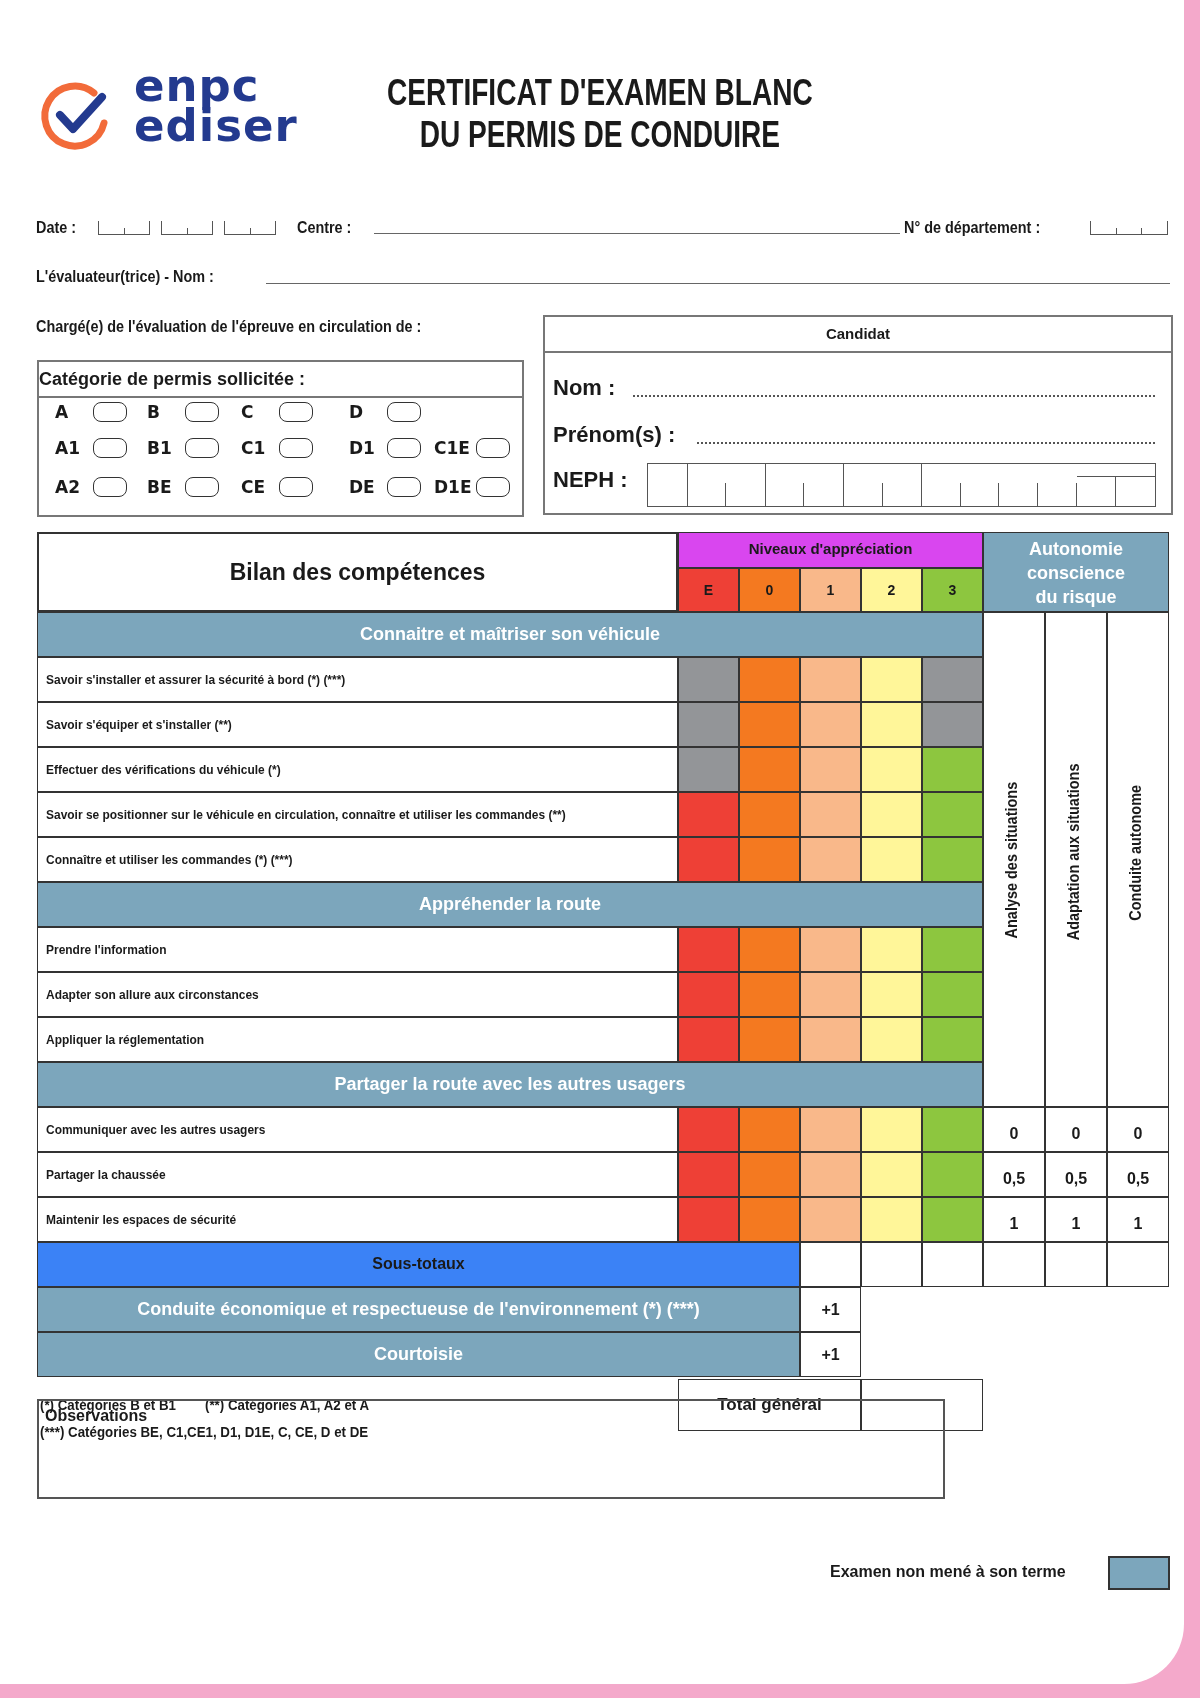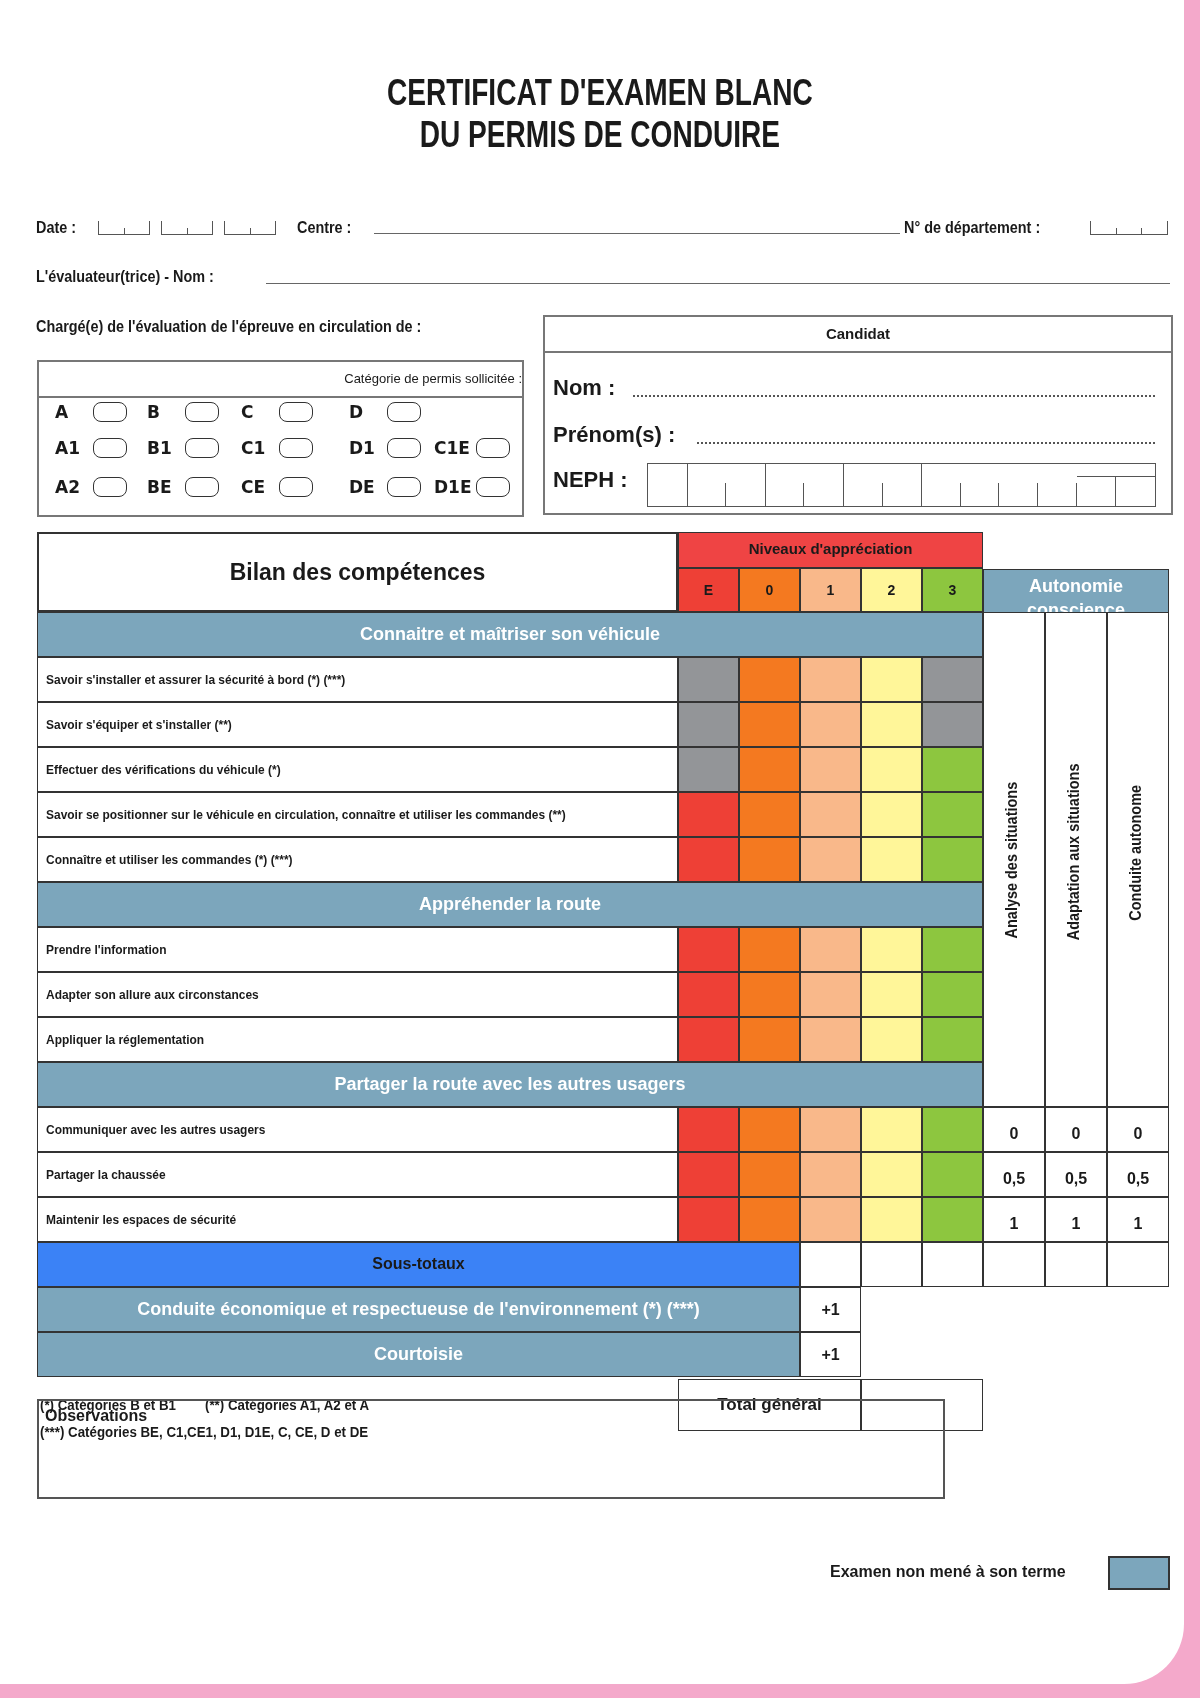--- a/index.html
+++ b/index.html
@@ -21,21 +21,21 @@
 
   
   .field-label { font-weight: bold; font-size: 16px; transform: scaleX(0.9); transform-origin: left center; white-space: nowrap; }
   .digitbox { height: 14px; border: 1.5px solid #555; border-top: none; display: flex; }
   .digitbox i { flex: 1; border-right: 1.5px solid #555; height: 6px; align-self: flex-end; }
   .digitbox i:last-child { border-right: none; }
   .uline { border-bottom: 1.5px solid #666; height: 2px; }
 
   
   .catbox { left: 37px; top: 360px; width: 487px; height: 157px; border: 2px solid #777; }
-  .catbox .hdr { height: 36px; border-bottom: 2px solid #777; text-align: right; font-weight: normal; font-size: 13px; line-height: 34px; }
+  .catbox .hdr { height: 36px; border-bottom: 2px solid #777; text-align: left; font-weight: bold; font-size: 18px; line-height: 34px; }
   .cat { position: absolute; font-weight: bold; font-size: 17px; font-family: "DejaVu Sans", sans-serif; display: flex; align-items: center; }
   .cat .lbl { width: 38px; text-align: left; }
   .cat .chk { width: 34px; height: 20px; border: 1.5px solid #333; border-radius: 8px; cursor: pointer; }
 
   
   .candbox { left: 543px; top: 315px; width: 630px; height: 200px; border: 2px solid #777; }
   .candbox .hdr { height: 36px; border-bottom: 2px solid #777; text-align: center; font-weight: bold; font-size: 15px; line-height: 34px; }
   .cand-label { position: absolute; font-weight: bold; font-size: 22px; }
   .dots { position: absolute; border-bottom: 2px dotted #555; height: 2px; }
   .neph { position: absolute; left: 102px; top: 146px; width: 509px; height: 44px; border: 1.5px solid #555; display: flex; }
@@ -55,20 +55,30 @@
 
   .footnote { font-weight: bold; font-size: 14px; transform: scaleX(0.95); transform-origin: left center; white-space: nowrap; }
   .footer-text { font-family: "Liberation Serif", serif; font-size: 13px; color: #444; white-space: nowrap; }
   .tiny { font-size: 8px; font-style: italic; color: #666; }
 </style>
 </head>
 <body>
 
 <div class="page">
 
+  <div class="abs logo">
+    <svg width="80" height="80" viewBox="0 0 80 80" style="position:absolute;left:0;top:5px">
+      <path d="M58 18 A30 30 0 1 0 68 48" fill="none" stroke="#f26b3a" stroke-width="7" stroke-linecap="round"></path>
+      <path d="M24 40 L37 54 L66 22" fill="none" stroke="#233a8f" stroke-width="8" stroke-linecap="round" stroke-linejoin="round"></path>
+    </svg>
+    <div class="logo-text">
+      <div>enpc</div>
+      <div>ediser</div>
+    </div>
+  </div>
 
   <div class="abs title">
     <div>CERTIFICAT D'EXAMEN BLANC</div>
     <div>DU PERMIS DE CONDUIRE</div>
   </div>
 
 
   <div class="abs field-label" style="left:36px;top:219px">Date :</div>
   <div class="abs digitbox" style="left:98px;top:221px;width:52px">
       <i></i>
@@ -177,27 +187,27 @@
         <div class="half"></div>
         <div class="half"></div>
         <div class="half"></div>
         <div class="last2"></div>
         <div class="last2"></div>
     </div>
   </div>
 
   <div id="main-table">
       <div class="cell " style="left: 37px; top: 532px; width: 641px; height: 80px; display: flex; align-items: center; justify-content: center; font-weight: bold; font-size: 23px; background: rgb(255, 255, 255); border-width: 2px;">Bilan des compétences</div>
-      <div class="cell " style="left: 678px; top: 532px; width: 305px; height: 36px; text-align: center; font-weight: bold; font-size: 15px; line-height: 32px; background: #ef4444;">Niveaux d'appréciation</div>
+      <div class="cell " style="left: 678px; top: 532px; width: 305px; height: 36px; text-align: center; font-weight: bold; font-size: 15px; line-height: 32px; background: #d946ef;">Niveaux d'appréciation</div>
       <div class="cell " style="left: 678px; top: 568px; width: 61px; height: 44px; background: rgb(238, 64, 54); display: flex; align-items: center; justify-content: center; font-weight: bold; font-size: 14px;">E</div>
       <div class="cell " style="left: 739px; top: 568px; width: 61px; height: 44px; background: rgb(244, 121, 32); display: flex; align-items: center; justify-content: center; font-weight: bold; font-size: 14px;">0</div>
       <div class="cell " style="left: 800px; top: 568px; width: 61px; height: 44px; background: rgb(249, 184, 138); display: flex; align-items: center; justify-content: center; font-weight: bold; font-size: 14px;">1</div>
       <div class="cell " style="left: 861px; top: 568px; width: 61px; height: 44px; background: rgb(255, 246, 153); display: flex; align-items: center; justify-content: center; font-weight: bold; font-size: 14px;">2</div>
       <div class="cell " style="left: 922px; top: 568px; width: 61px; height: 44px; background: rgb(141, 198, 63); display: flex; align-items: center; justify-content: center; font-weight: bold; font-size: 14px;">3</div>
-      <div class="cell hd-blue" style="left: 983px; top: 532px; width: 186px; height: 80px; font-size: 18px; line-height: 24px; padding-top: 4px; margin-top: 37px;">
+      <div class="cell hd-blue" style="left: 983px; top: 532px; width: 186px; height: 80px; font-size: 18px; line-height: 24px; padding-top: 4px;">
         <div>Autonomie</div>
         <div>conscience</div>
         <div>du risque</div>
       </div>
       <div class="cell hd-blue" style="left: 37px; top: 612px; width: 946px; height: 45px; font-size: 18px; line-height: 42px;">Connaitre et maîtriser son véhicule</div>
       <div class="cell crit" style="left: 37px; top: 657px; width: 641px; height: 45px;">
         <span>Savoir s'installer et assurer la sécurité à bord (*) (***)</span>
       </div>
       <div class="cell lvl" style="left: 678px; top: 657px; width: 61px; height: 45px; background: rgb(147, 149, 152);"></div>
       <div class="cell lvl" style="left: 739px; top: 657px; width: 61px; height: 45px; background: rgb(244, 121, 32);"></div>

